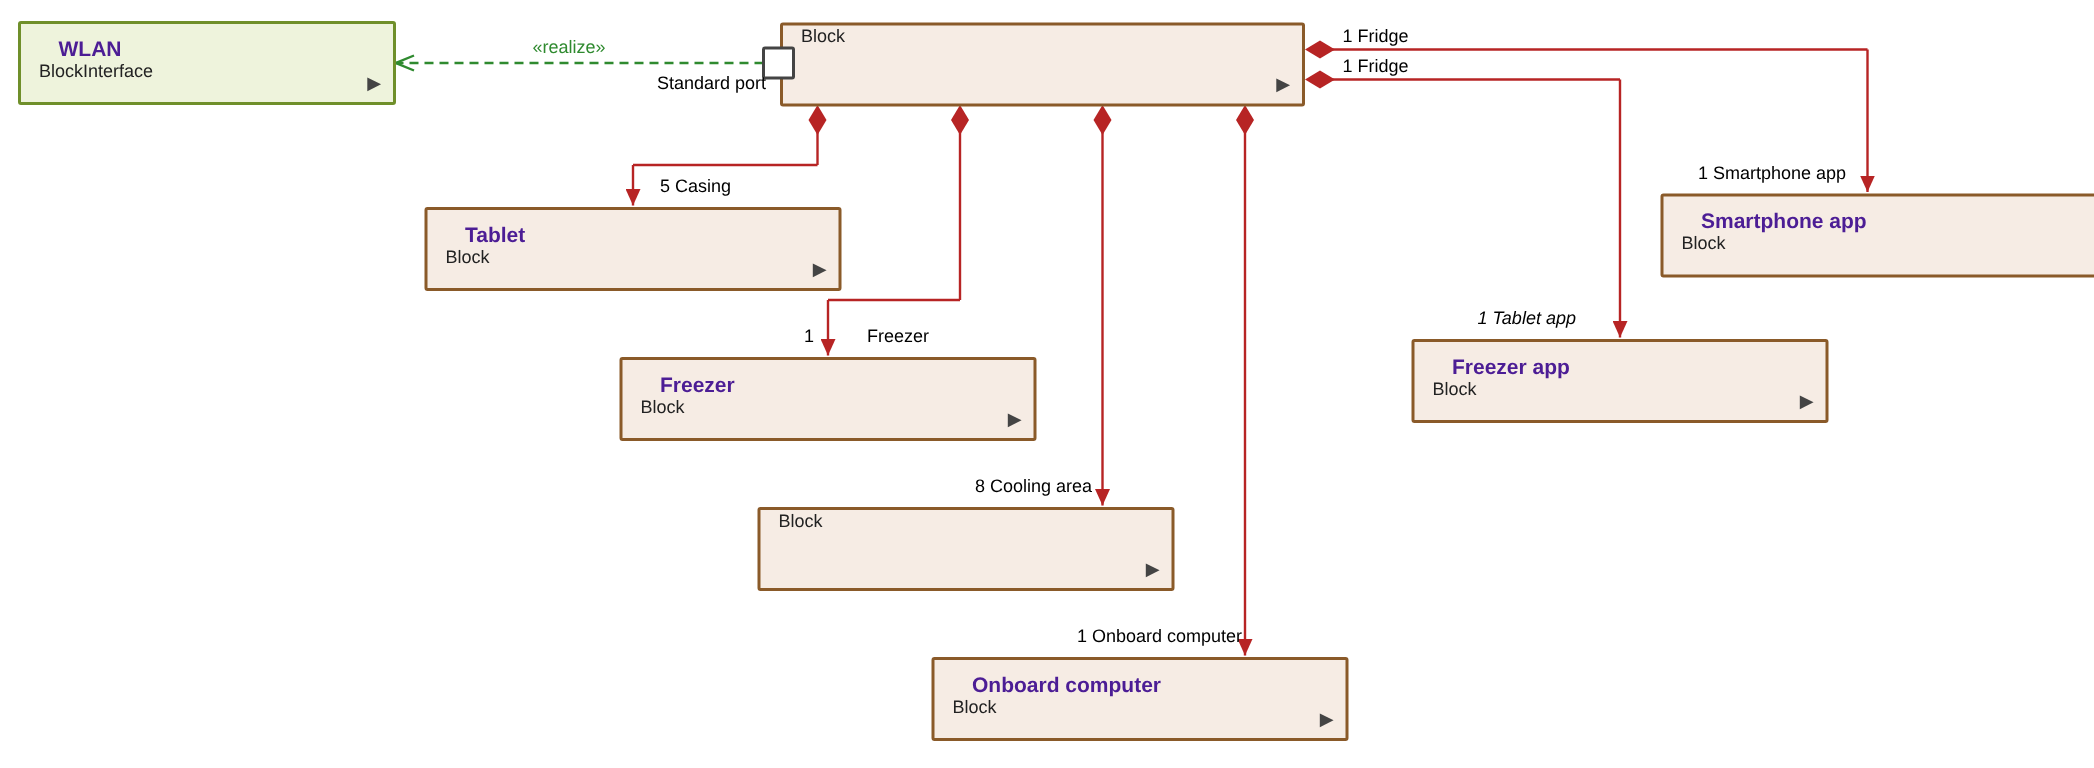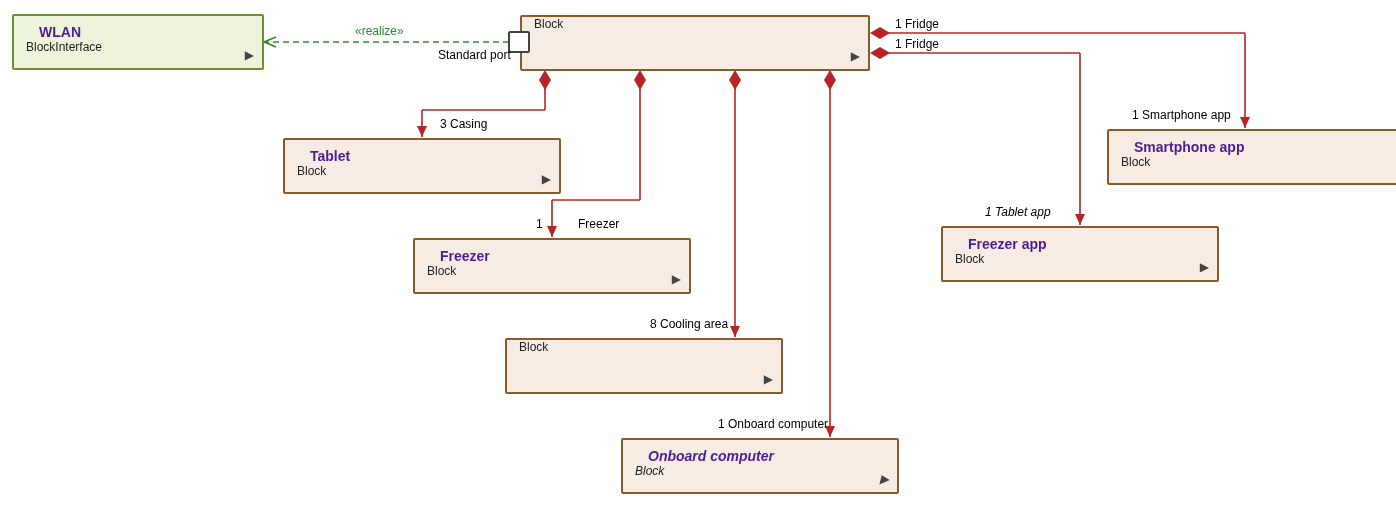--- a/index.html
+++ b/index.html
@@ -92,41 +92,41 @@
     <div class="title">Freezer</div>
     <div class="subtitle">Block</div>
     <div class="glyph">▶</div>
   </div>
 
   <div class="block" style="left:505px;top:338px;width:278px;height:56px;">
     <div class="subtitle">Block</div>
     <div class="glyph">▶</div>
   </div>
 
-  <div class="block" style="left:621px;top:438px;width:278px;height:56px;font-style:italic;">
+  <div class="block" style="left:621px;top:438px;width:278px;height:56px;">
     <div class="title">Onboard computer</div>
     <div class="subtitle">Block</div>
     <div class="glyph">▶</div>
   </div>
 
   <div class="block" style="left:941px;top:226px;width:278px;height:56px;">
     <div class="title">Freezer app</div>
     <div class="subtitle">Block</div>
     <div class="glyph">▶</div>
   </div>
 
   <div class="block" style="left:1107px;top:129px;width:334px;height:56px;">
     <div class="title">Smartphone app</div>
     <div class="subtitle">Block</div>
     <div class="glyph">▶</div>
   </div>
 
   <div class="label green" style="left:355px;top:24px;">«realize»</div>
 
-  <div class="label red" style="left:440px;top:117px;">3 Casing</div>
+  <div class="label red" style="left:440px;top:117px;">5 Casing</div>
   <div class="label red" style="left:536px;top:217px;">1</div>
   <div class="label red" style="left:578px;top:217px;">Freezer</div>
   <div class="label red" style="left:650px;top:317px;">8 Cooling area</div>
   <div class="label red" style="left:718px;top:417px;">1 Onboard computer</div>
   <div class="label red" style="left:985px;top:205px;font-style:italic;">1 Tablet app</div>
   <div class="label red" style="left:1132px;top:108px;">1 Smartphone app</div>
   <div class="label red" style="left:895px;top:17px;">1 Fridge</div>
   <div class="label red" style="left:895px;top:37px;">1 Fridge</div>
 
 </div>

